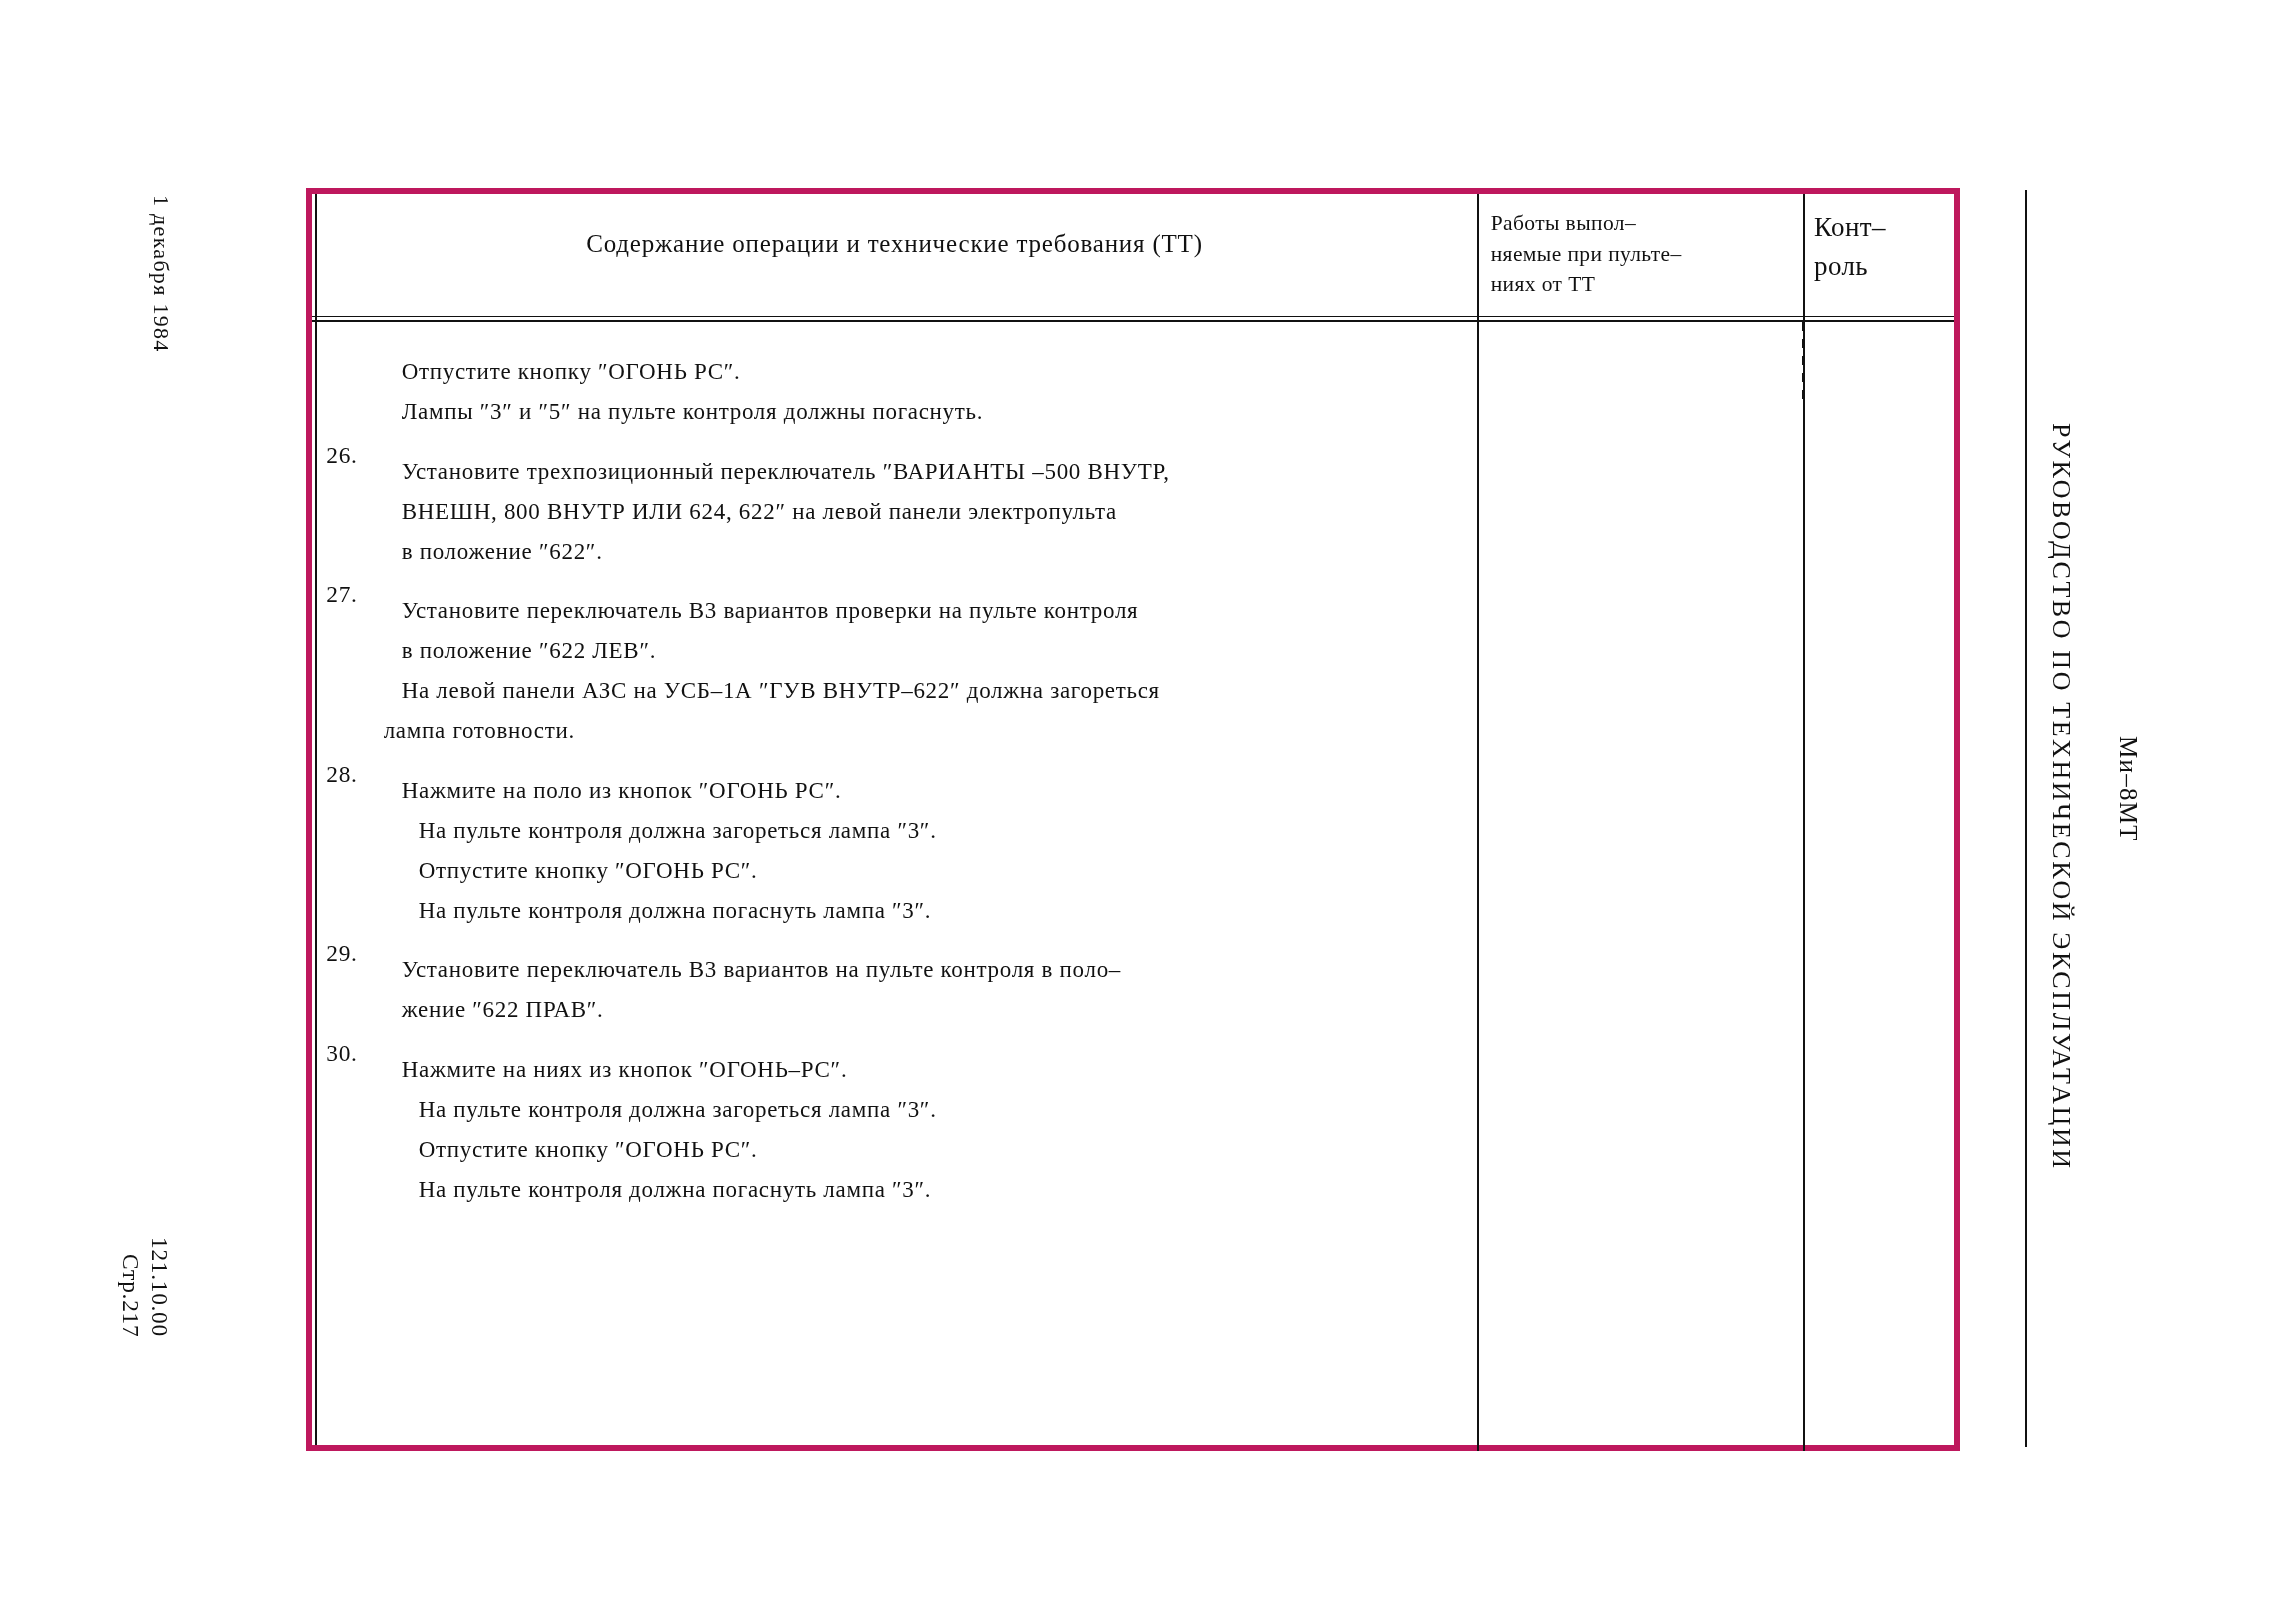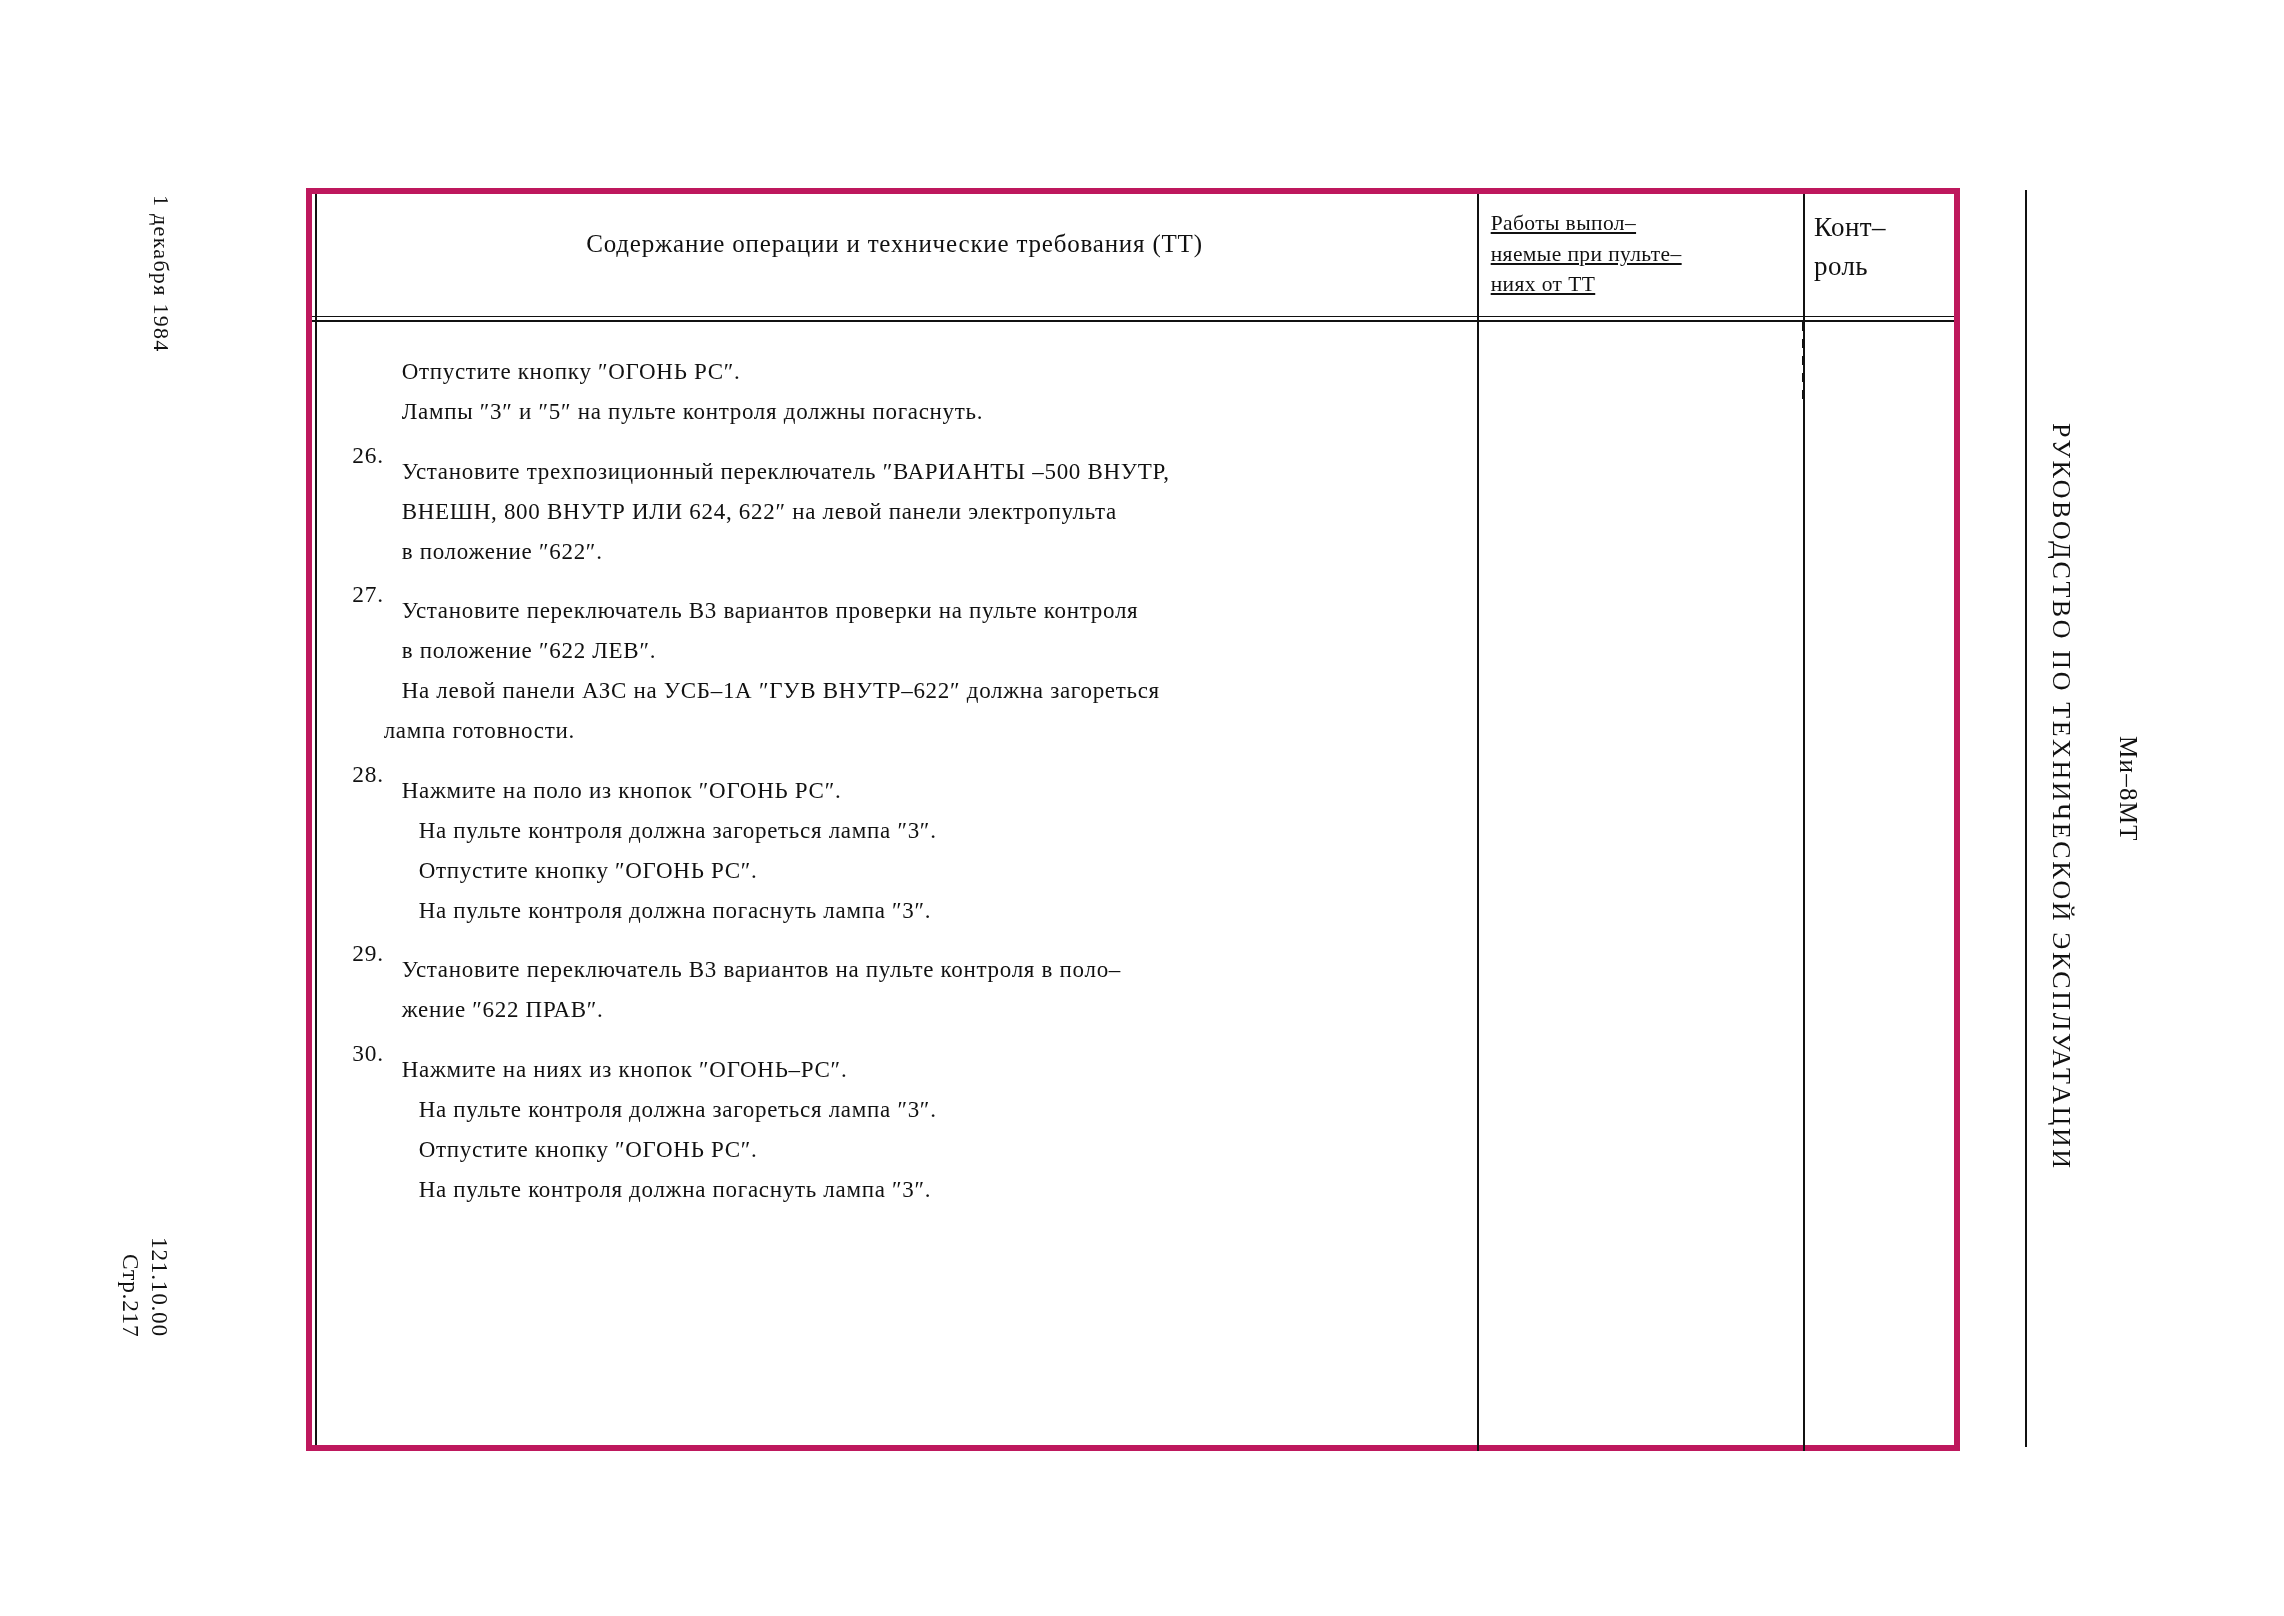--- a/index.html
+++ b/index.html
@@ -141,21 +141,20 @@
     top: 36px;
     text-align: center;
     font-size: 25px;
     letter-spacing: 0.8px;
   }
   .head-work-text {
     padding: 14.3px 6.5px 0 11.7px;
     font-size: 21.5px;
     line-height: 1.42;
     letter-spacing: 0.4px;
-    text-decoration: underline;
   }
   .head-ctrl-text {
     padding: 14.3px 5.2px 0 9px;
     font-size: 27px;
     line-height: 1.42;
     letter-spacing: 0.4px;
   }
 
   .tbody {
     position: relative;
@@ -190,21 +189,21 @@
     width: 1146px;
   }
   .op-row {
     display: flex;
     align-items: flex-start;
     margin-bottom: 2.6px;
   }
   .op-num {
     width: 60px;
     flex: 0 0 60px;
-    text-align: right;
+    text-align: left;
     font-size: 23.4px;
     line-height: 40px;
     letter-spacing: 0.7px;
     padding-left: 2.6px;
     box-sizing: border-box;
   }
   .op-lines {
     flex: 1;
     margin-top: 17px;
   }

